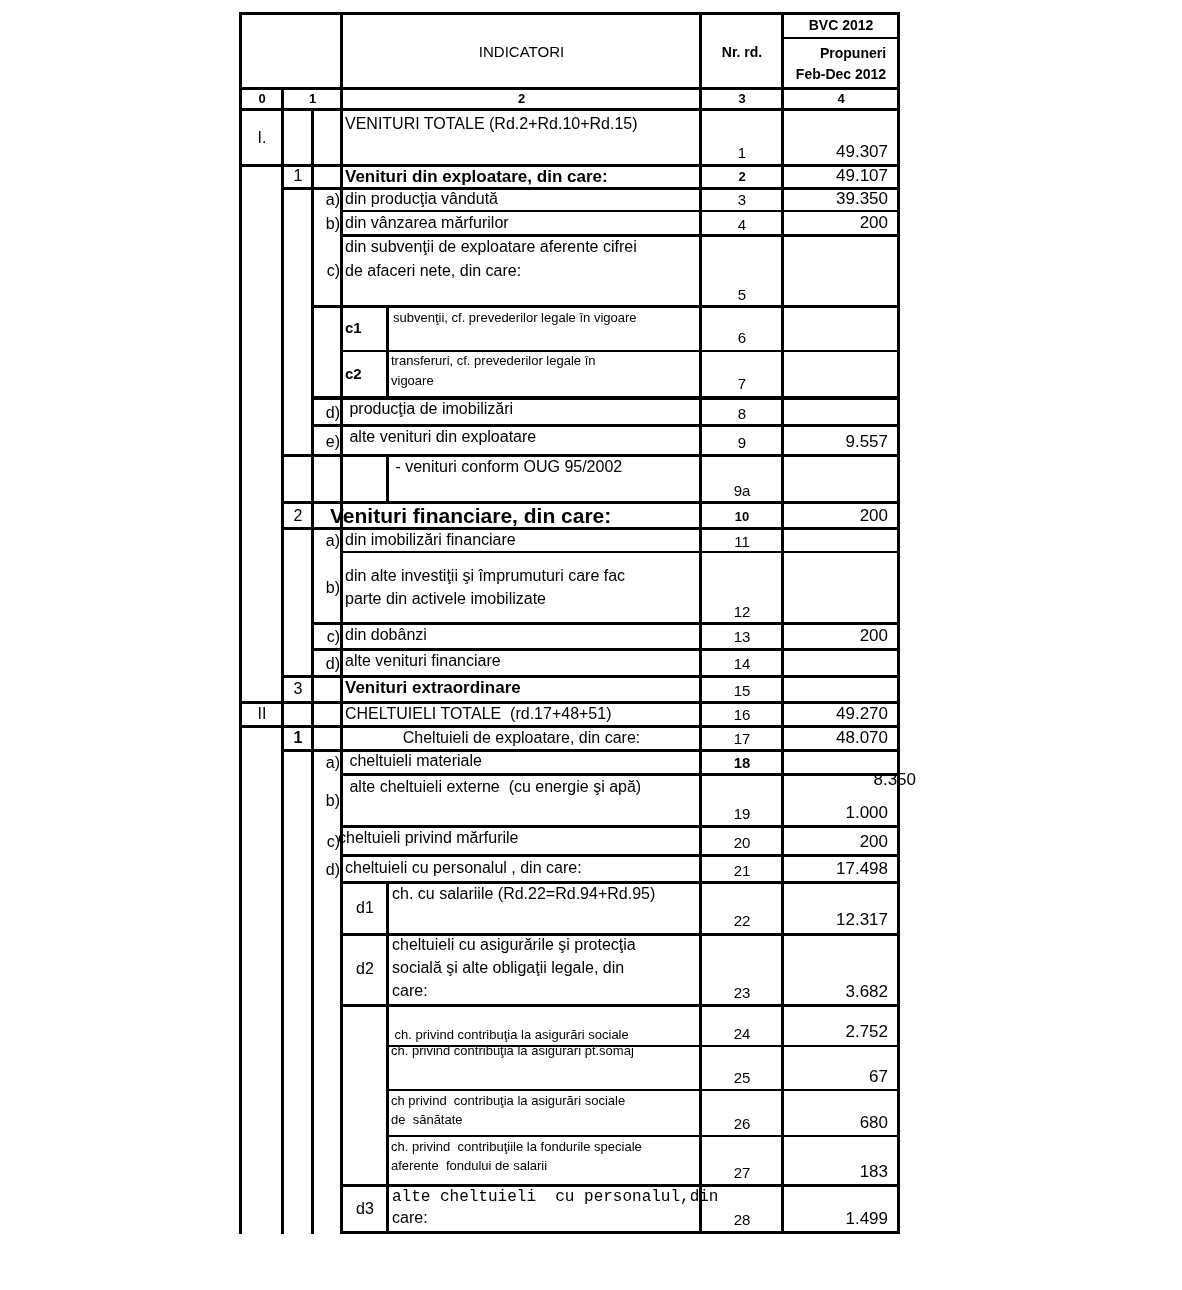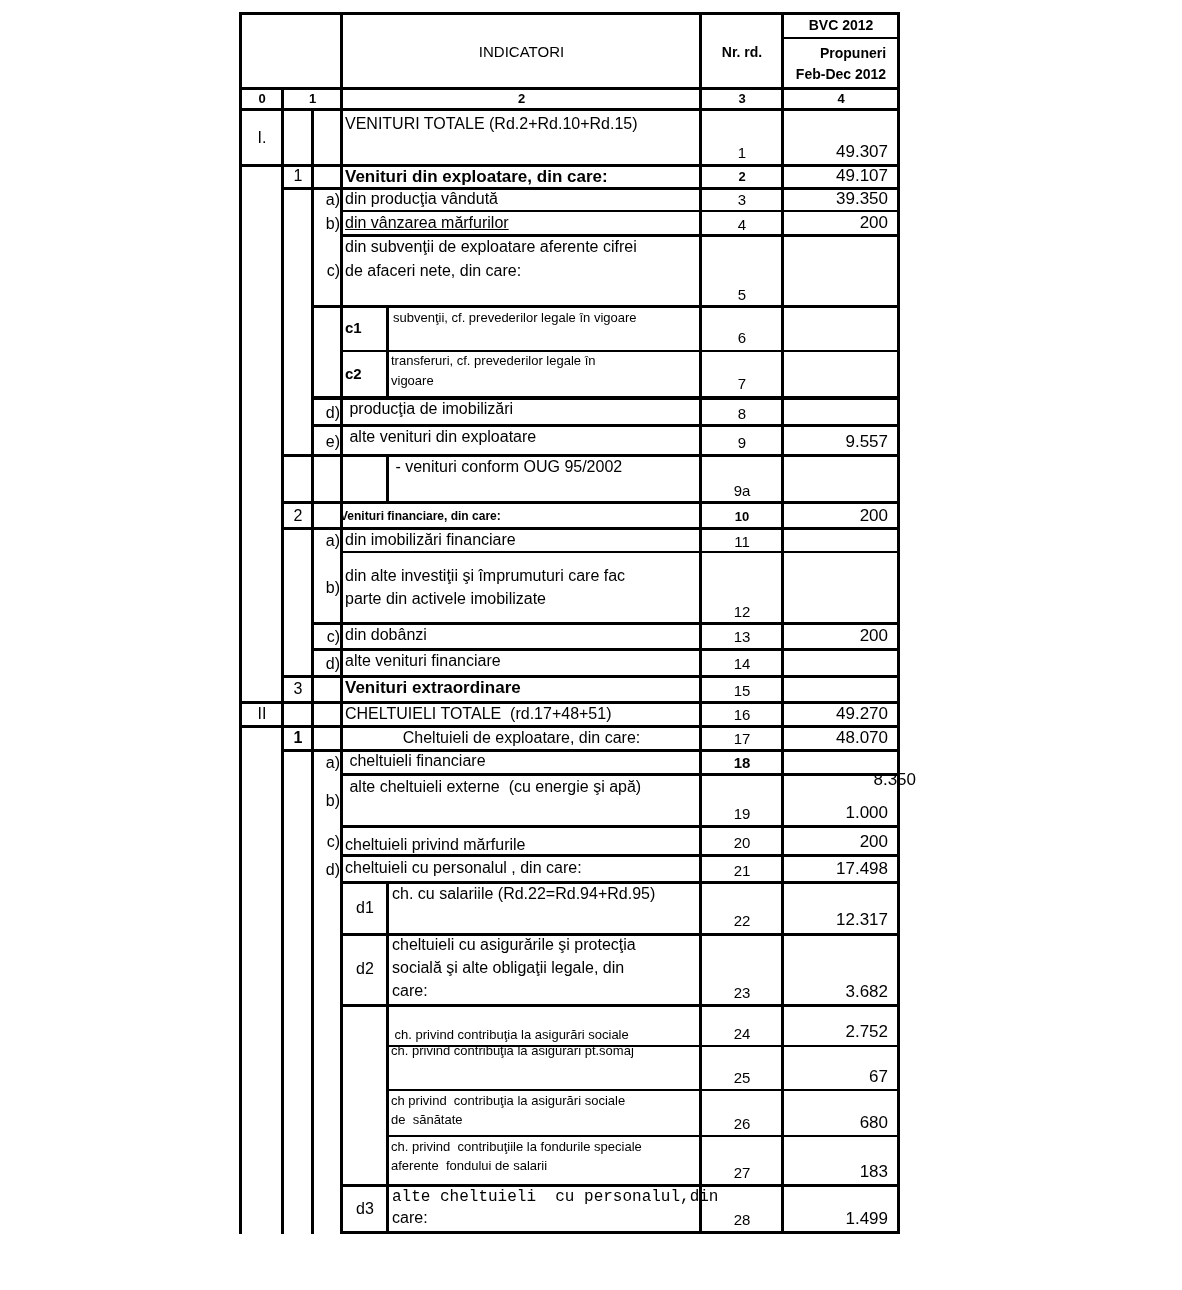--- a/index.html
+++ b/index.html
@@ -85,21 +85,21 @@
   <div class="t b" style="left:345px;top:167px;font-size:17px;">Venituri din exploatare, din care:</div>
   <div class="t nr b" style="left:702px;top:167px;width:80px;font-size:13px;">2</div>
   <div class="t num" style="left:784px;top:166px;width:104px;">49.107</div>
 
   <div class="t" style="left:314px;top:190px;width:26px;text-align:right;">a)</div>
   <div class="t" style="left:345px;top:189px;">din producţia vândută</div>
   <div class="t nr" style="left:702px;top:190px;width:80px;">3</div>
   <div class="t num" style="left:784px;top:189px;width:104px;">39.350</div>
 
   <div class="t" style="left:314px;top:214px;width:26px;text-align:right;">b)</div>
-  <div class="t" style="left:345px;top:213px;text-decoration:underline;">din vânzarea mărfurilor</div>
+  <div class="t" style="left:345px;top:213px;">din vânzarea mărfurilor</div>
   <div class="t nr" style="left:702px;top:215px;width:80px;">4</div>
   <div class="t num" style="left:784px;top:213px;width:104px;">200</div>
 
   <div class="t" style="left:314px;top:261px;width:26px;text-align:right;">c)</div>
   <div class="t" style="left:345px;top:237px;">din subvenţii de exploatare aferente cifrei</div>
   <div class="t" style="left:345px;top:261px;">de afaceri nete, din care:</div>
   <div class="t nr" style="left:702px;top:285px;width:80px;">5</div>
 
   <div class="t b" style="left:345px;top:318px;font-size:15px;">c1</div>
   <div class="t xs" style="left:393px;top:308px;">subvenţii, cf. prevederilor  legale în vigoare</div>
@@ -116,21 +116,21 @@
 
   <div class="t" style="left:314px;top:432px;width:26px;text-align:right;">e)</div>
   <div class="t" style="left:345px;top:427px;white-space:pre;"> alte venituri din exploatare</div>
   <div class="t nr" style="left:702px;top:433px;width:80px;">9</div>
   <div class="t num" style="left:784px;top:432px;width:104px;">9.557</div>
 
   <div class="t" style="left:391px;top:457px;white-space:pre;"> - venituri conform OUG 95/2002</div>
   <div class="t nr" style="left:702px;top:481px;width:80px;">9a</div>
 
   <div class="t" style="left:284px;top:506px;width:28px;text-align:center;">2</div>
-  <div class="t b" style="left:340px;top:506px;font-size:12px;">Venituri financiare, din care:</div>
+  <div class="t b" style="left:330px;top:506px;font-size:21px;">Venituri financiare, din care:</div>
   <div class="t nr b" style="left:702px;top:507px;width:80px;font-size:13px;">10</div>
   <div class="t num" style="left:784px;top:506px;width:104px;">200</div>
 
   <div class="t" style="left:314px;top:531px;width:26px;text-align:right;">a)</div>
   <div class="t" style="left:345px;top:530px;">din imobilizări financiare</div>
   <div class="t nr" style="left:702px;top:532px;width:80px;">11</div>
 
   <div class="t" style="left:314px;top:578px;width:26px;text-align:right;">b)</div>
   <div class="t" style="left:345px;top:566px;">din alte investiţii şi împrumuturi care fac</div>
   <div class="t" style="left:345px;top:589px;">parte din activele imobilizate</div>
@@ -153,31 +153,31 @@
   <div class="t" style="left:345px;top:704px;white-space:pre;">CHELTUIELI TOTALE  (rd.17+48+51)</div>
   <div class="t nr" style="left:702px;top:705px;width:80px;">16</div>
   <div class="t num" style="left:784px;top:704px;width:104px;">49.270</div>
 
   <div class="t b" style="left:284px;top:728px;width:28px;text-align:center;">1</div>
   <div class="t" style="left:343px;top:728px;width:357px;text-align:center;">Cheltuieli de exploatare, din care:</div>
   <div class="t nr" style="left:702px;top:729px;width:80px;">17</div>
   <div class="t num" style="left:784px;top:728px;width:104px;">48.070</div>
 
   <div class="t" style="left:314px;top:753px;width:26px;text-align:right;">a)</div>
-  <div class="t" style="left:345px;top:751px;white-space:pre;"> cheltuieli financiare</div>
+  <div class="t" style="left:345px;top:751px;white-space:pre;"> cheltuieli materiale</div>
   <div class="t nr" style="left:702px;top:753px;width:80px;font-weight:bold;">18</div>
   <div class="t num" style="left:784px;top:770px;width:104px;margin-left:28px;">8.350</div>
 
   <div class="t" style="left:314px;top:791px;width:26px;text-align:right;">b)</div>
   <div class="t" style="left:345px;top:777px;white-space:pre;"> alte cheltuieli externe  (cu energie şi apă)</div>
   <div class="t nr" style="left:702px;top:804px;width:80px;">19</div>
   <div class="t num" style="left:784px;top:803px;width:104px;">1.000</div>
 
   <div class="t" style="left:314px;top:832px;width:26px;text-align:right;">c)</div>
-  <div class="t" style="left:345px;top:828px;margin-top:7px;">cheltuieli privind mărfurile</div>
+  <div class="t" style="left:338px;top:828px;">cheltuieli privind mărfurile</div>
   <div class="t nr" style="left:702px;top:833px;width:80px;">20</div>
   <div class="t num" style="left:784px;top:832px;width:104px;">200</div>
 
   <div class="t" style="left:314px;top:860px;width:26px;text-align:right;">d)</div>
   <div class="t" style="left:345px;top:858px;">cheltuieli cu personalul , din care:</div>
   <div class="t nr" style="left:702px;top:861px;width:80px;">21</div>
   <div class="t num" style="left:784px;top:859px;width:104px;">17.498</div>
 
   <div class="t" style="left:343px;top:898px;width:44px;text-align:center;">d1</div>
   <div class="t" style="left:392px;top:884px;">ch. cu salariile (Rd.22=Rd.94+Rd.95)</div>

